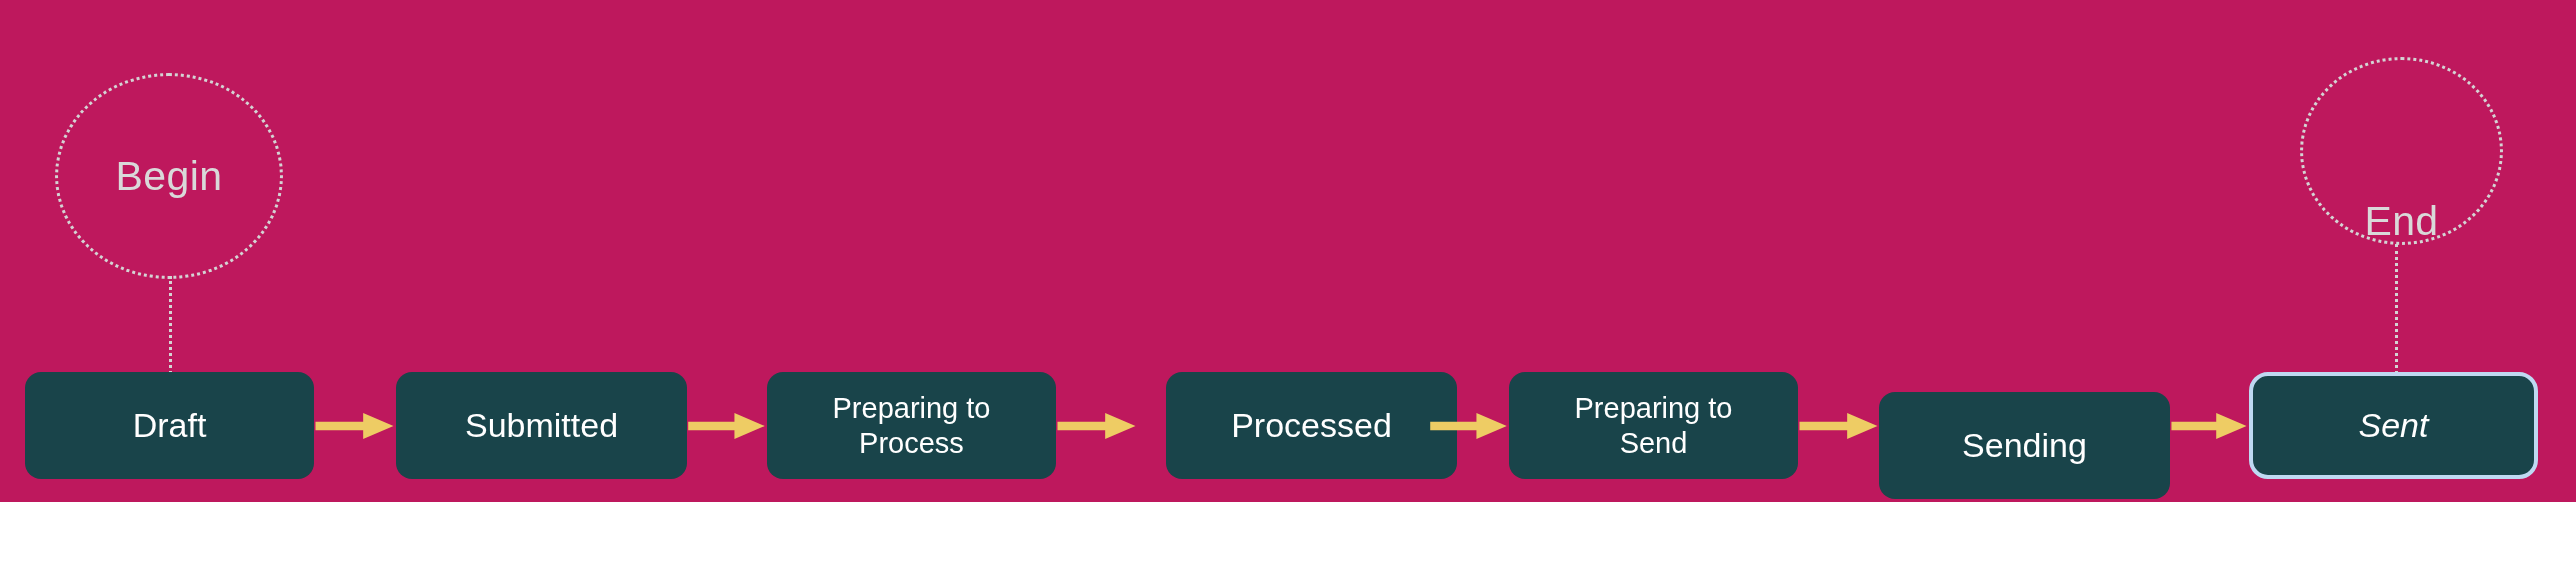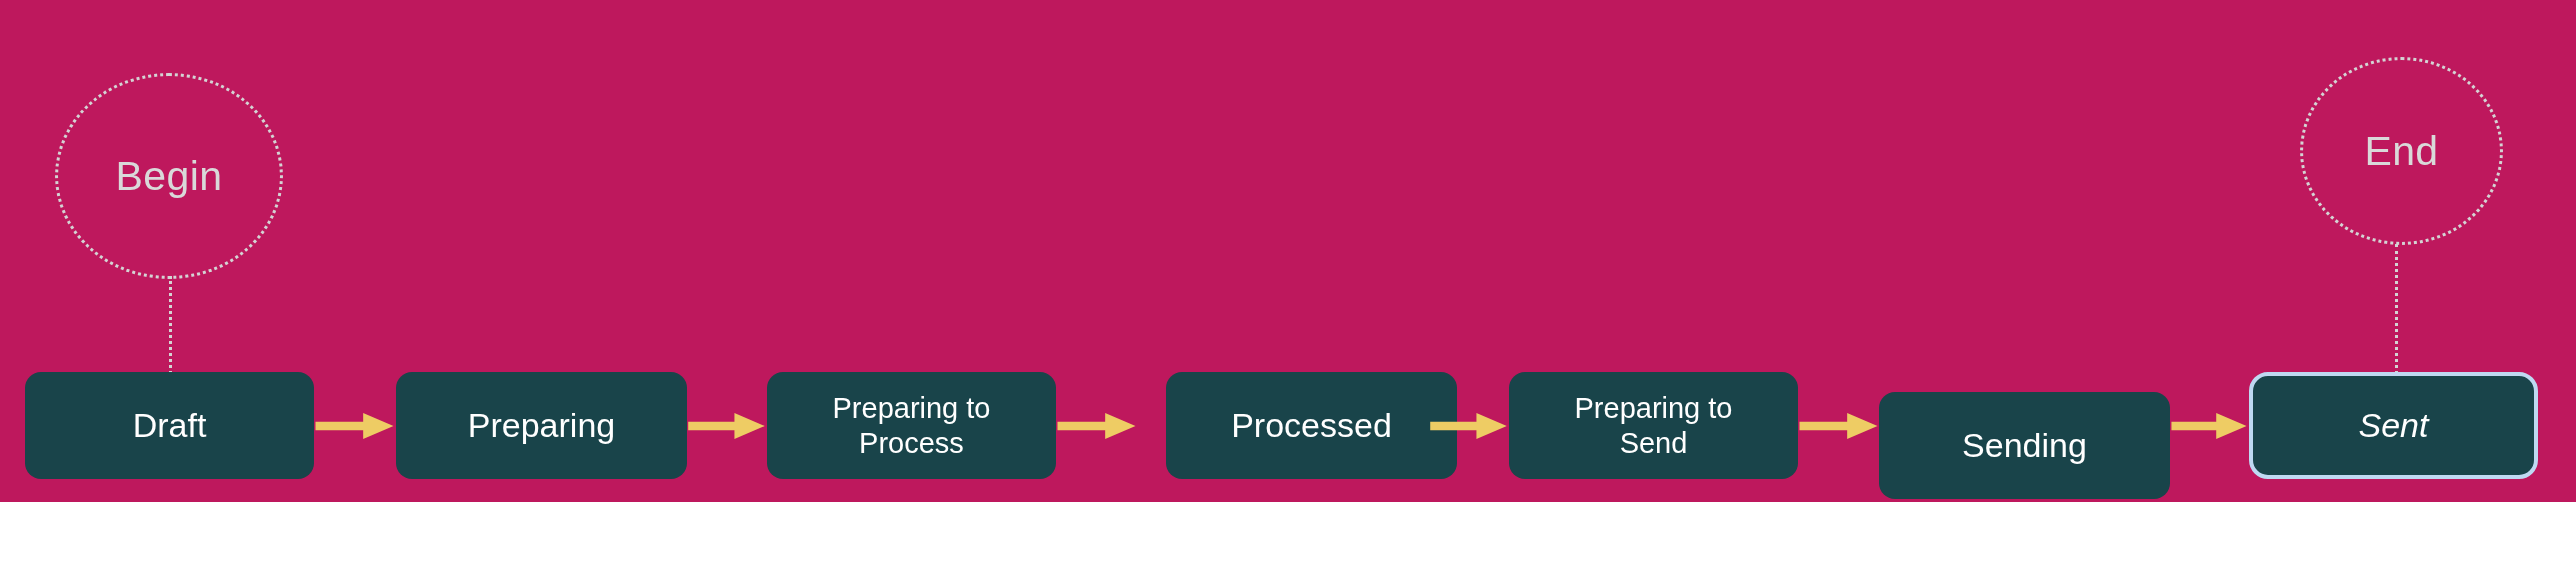--- a/index.html
+++ b/index.html
@@ -44,20 +44,21 @@
     left: 55px;
     top: 73px;
     width: 228px;
     height: 206px;
   }
   #end-node {
     left: 2300px;
     top: 57px;
     width: 203px;
     height: 188px;
+    align-items: flex-end;
   }
 
   
   .dotted-connector {
     position: absolute;
     width: 0px;
     border-left: 3.7px dotted #d4d4d4;
   }
   #begin-connector {
     left: 169px;
@@ -122,21 +123,21 @@
   <div class="terminator" id="end-node">
     <span class="terminator-label">End</span>
   </div>
   <div class="dotted-connector" id="end-connector"></div>
 
   <div class="process-node" id="node-draft" style="left:25px;width:289px;">
     <span class="node-label">Draft</span>
   </div>
 
   <div class="process-node" id="node-submitted" style="left:396px;width:291px;">
-    <span class="node-label">Preparing</span>
+    <span class="node-label">Submitted</span>
   </div>
 
   <div class="process-node" id="node-preparing-to-process" style="left:767px;width:289px;">
     <span class="node-label two-line">Preparing to
 Process</span>
   </div>
 
   <div class="process-node" id="node-processed" style="left:1138px;width:291px;margin-left:28px;">
     <span class="node-label">Processed</span>
   </div>

